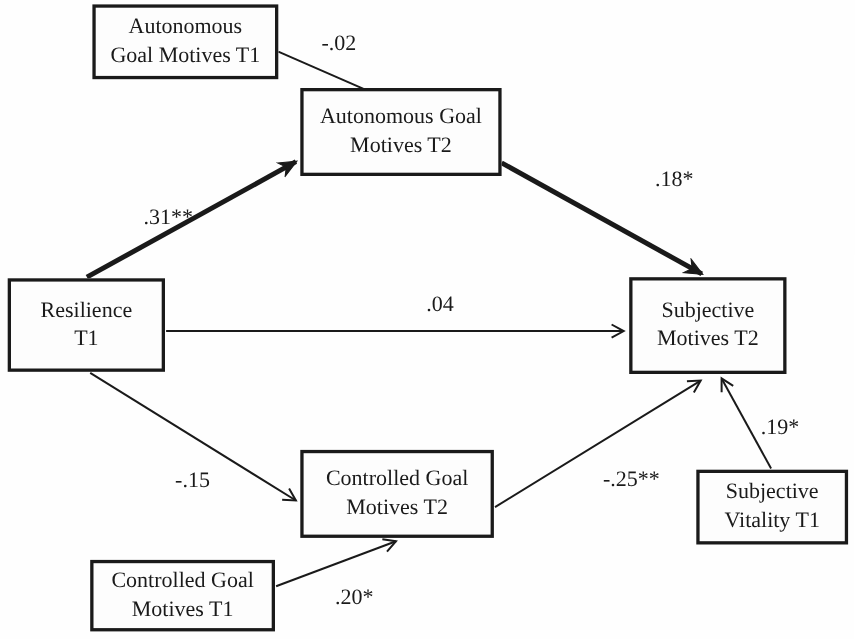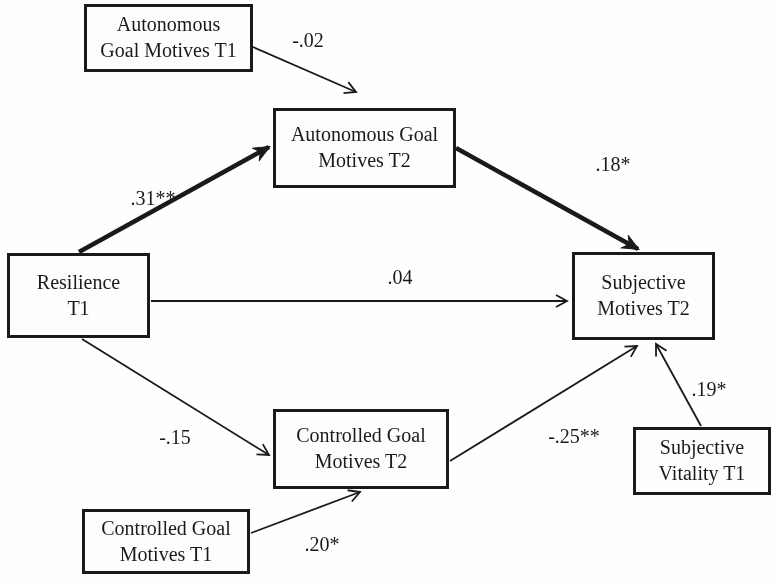--- a/index.html
+++ b/index.html
@@ -31,21 +31,21 @@
     line-height: 1.28;
   }
   .coef {
     position: absolute;
     transform: translate(-50%, -50%);
     font-size: 20px;
     white-space: nowrap;
   }
   
   .n-agm1 { left: 84px;  top: 4px;   width: 169px; height: 68px; }
-  .n-agm2 { left: 273px; top: 108px;  width: 183px; height: 80px; }
+  .n-agm2 { left: 273px; top: 80px;  width: 183px; height: 80px; }
   .n-res  { left: 7px;   top: 253px; width: 143px; height: 85px; }
   .n-sv2  { left: 572px; top: 252px; width: 143px; height: 88px; }
   .n-cgm2 { left: 273px; top: 409px; width: 176px; height: 80px; }
   .n-cgm1 { left: 82px;  top: 509px; width: 168px; height: 65px; }
   .n-sv1  { left: 633px; top: 427px; width: 138px; height: 68px; }
   
   .c1 { left: 308px; top: 40px;  }
   .c2 { left: 153px; top: 158px; margin-top: 40px; }
   .c3 { left: 566px; top: 164px; margin-left: 47px; }
   .c4 { left: 368px; top: 277px; margin-left: 32px; }

